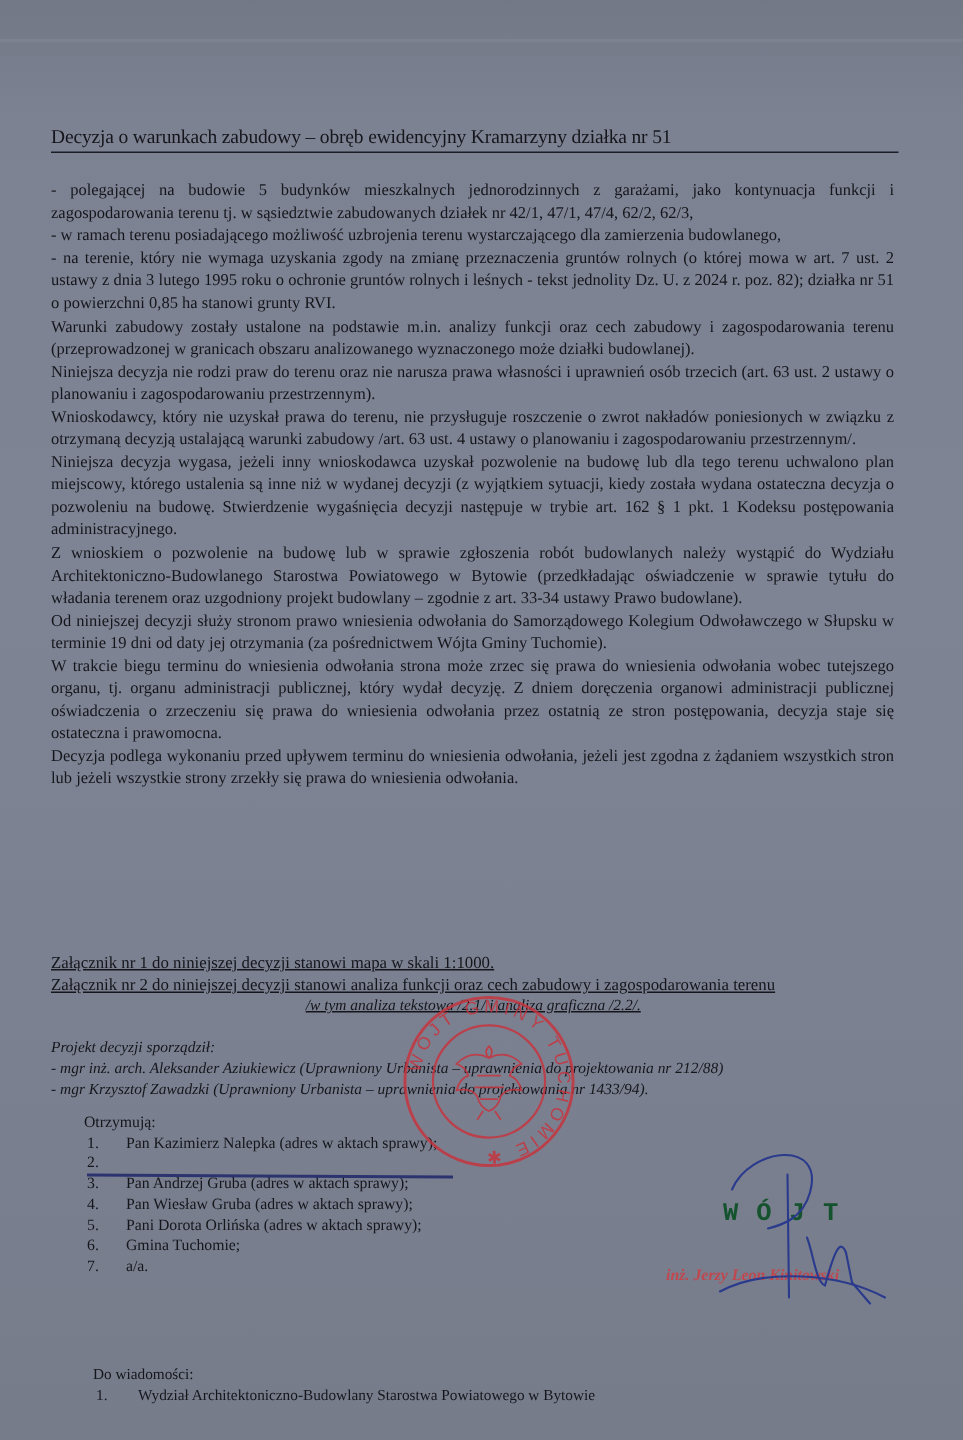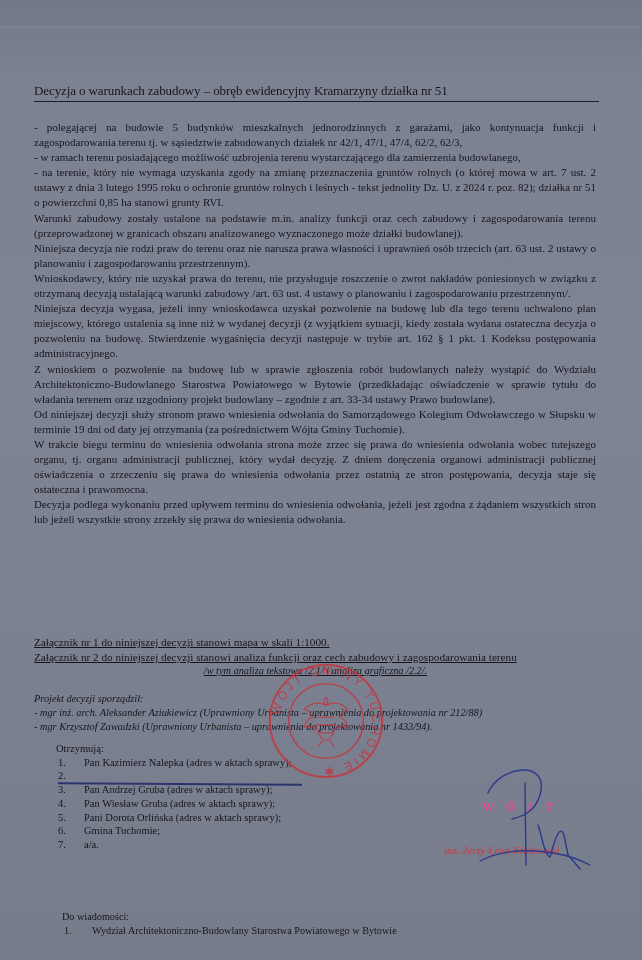--- a/index.html
+++ b/index.html
@@ -141,25 +141,25 @@
       position: absolute;
       left: 440px;
       top: 765px;
       width: 200px;
       height: 100px;
     }
     .wojt-label {
       position: absolute;
       left: 42px;
       top: 35px;
-      font-size: 12px;
+      font-size: 17px;
       letter-spacing: 12px;
-      color: #ec4899;
+      color: #14532d;
       font-weight: bold;
-      font-family: Liberation Serif, serif;
+      font-family: Liberation Mono, monospace;
     }
     .wojt-name {
       position: absolute;
       left: 4px;
       top: 80px;
       font-size: 10.6px;
       color: #c0474f;
       font-style: italic;
       font-weight: bold;
       white-space: nowrap;

